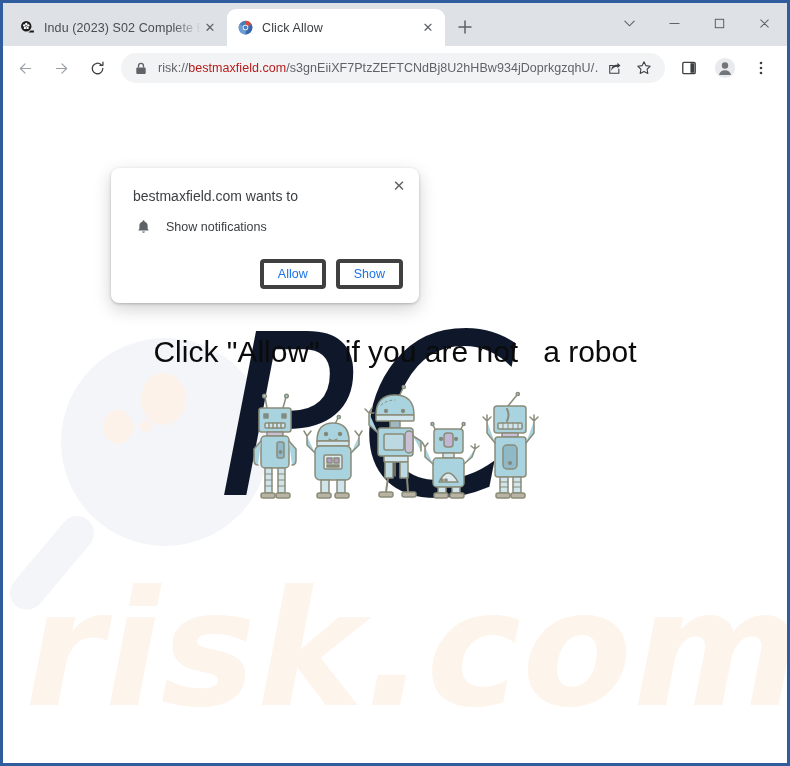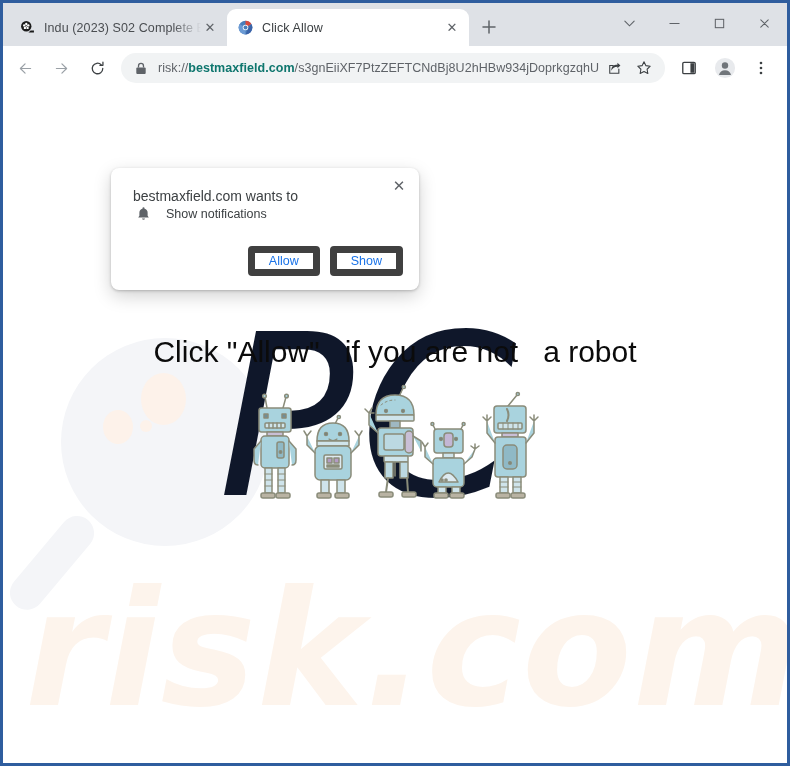--- a/index.html
+++ b/index.html
@@ -38,21 +38,21 @@
     display: flex;
     align-items: center;
     padding: 0 8px 0 10px;
     border-radius: 9px 9px 0 0;
     font-size: 12.5px;
     color: #3c4043;
     cursor: default;
   }
   .tab.inactive { width: 218px; background: transparent; }
   .tab.active {
-    width: 242px;
+    width: 218px;
     background: #ffffff;
     box-shadow: 0 0 0 0 rgba(0,0,0,0);
   }
 
   .tab-favicon {
     width: 16px; height: 16px;
     flex: 0 0 16px;
     margin-right: 9px;
     display: flex; align-items: center; justify-content: center;
   }
@@ -140,21 +140,21 @@
   }
   .omnibox-url {
     flex: 1 1 auto;
     font-size: 12.5px;
     color: #5f6368;
     white-space: nowrap;
     overflow: hidden;
     text-overflow: clip;
     letter-spacing: 0.05px;
   }
-  .omnibox-url b { color: #0f766e; font-weight: 700; }
+  .omnibox-url b { color: #b91c1c; font-weight: 400; }
   .omnibox-actions { display: flex; align-items: center; flex: 0 0 auto; }
   .omnibox-actions .tb-btn { width: 26px; height: 26px; margin: 0 2px; }
 
   
   .viewport {
     position: relative;
     height: 673px;
     background: #ffffff;
     overflow: hidden;
   }
@@ -269,20 +269,21 @@
   }
   .notif-title {
     font-size: 14px;
     color: #3c4043;
     padding: 4px 0 0 6px;
     font-weight: 400;
   }
   .notif-row {
     display: flex;
     align-items: center;
+    margin-top: 13px;
     padding-left: 6px;
   }
   .notif-bell {
     flex: 0 0 20px;
     width: 20px; height: 20px;
     display: flex; align-items: center; justify-content: center;
     margin-right: 13px;
   }
   .notif-perm {
     font-size: 12.5px;
@@ -291,21 +292,21 @@
   .notif-buttons {
     display: flex;
     justify-content: flex-end;
     gap: 10px;
     margin-top: 22px;
   }
   .notif-btn {
     min-width: 58px;
     height: 30px;
     padding: 0 14px;
-    border: 7px solid #404040;
+    border: 4px solid #404040;
     border-radius: 4px;
     background: #fff;
     color: #1a73e8;
     font-size: 12.5px;
     font-family: "Liberation Sans", sans-serif;
     cursor: pointer;
     display: flex; align-items: center; justify-content: center;
   }
 </style>
 </head>

